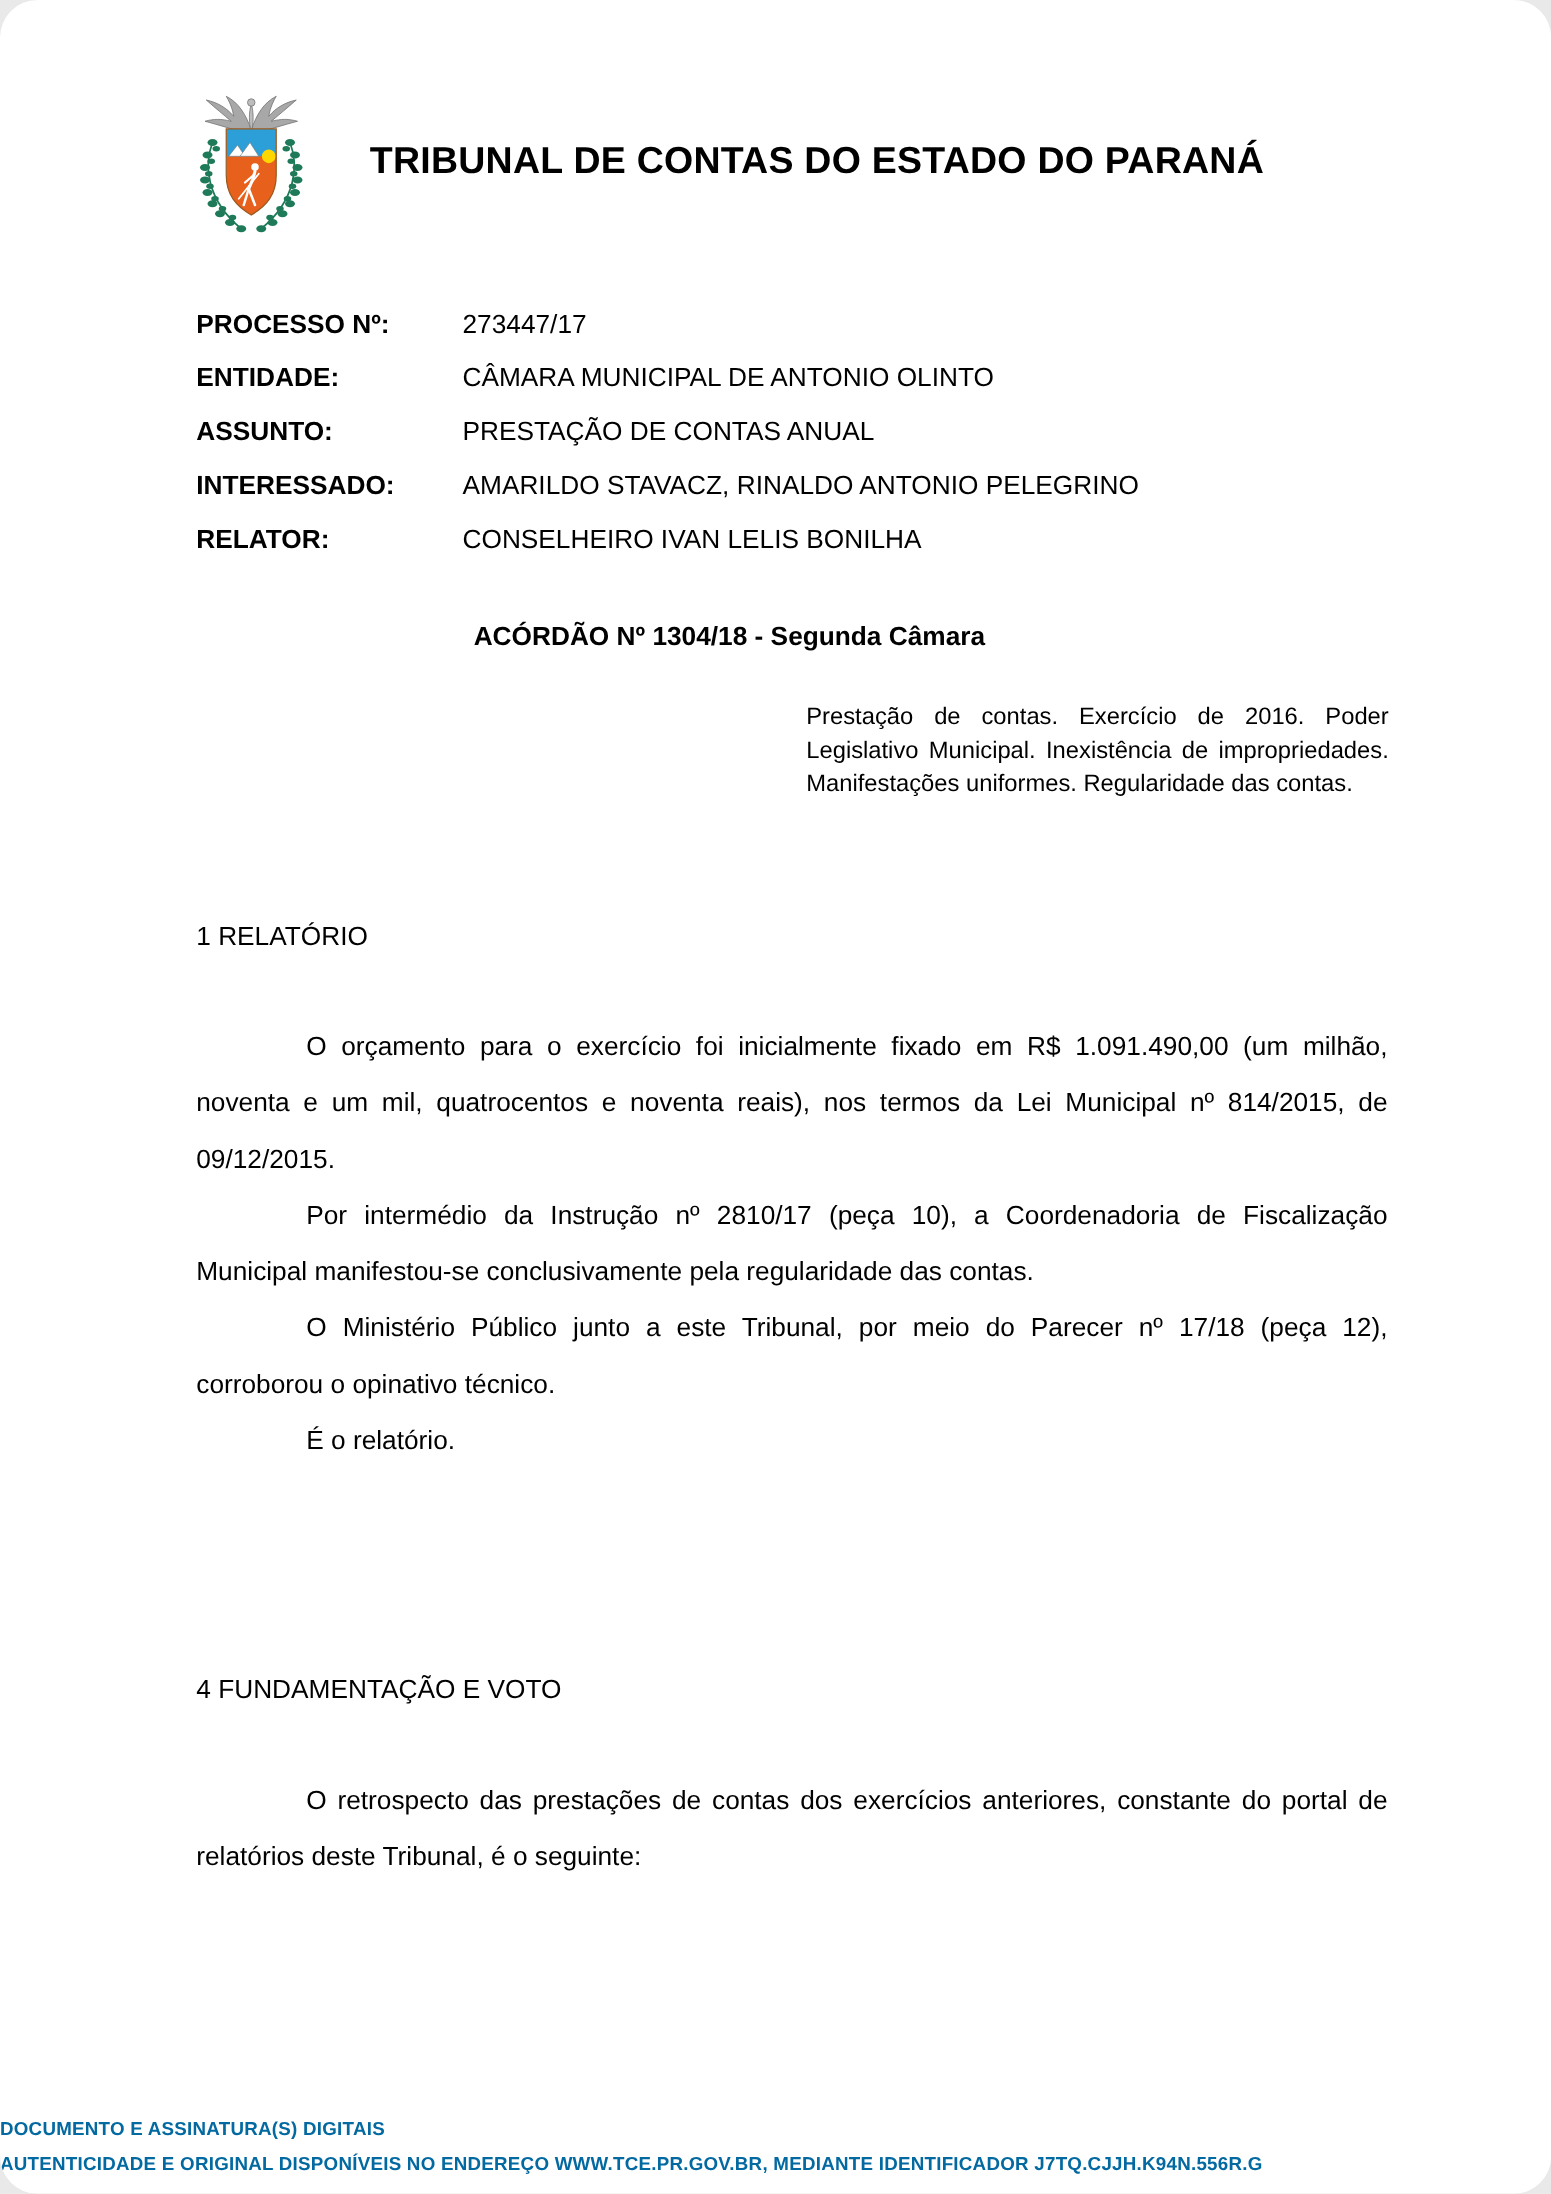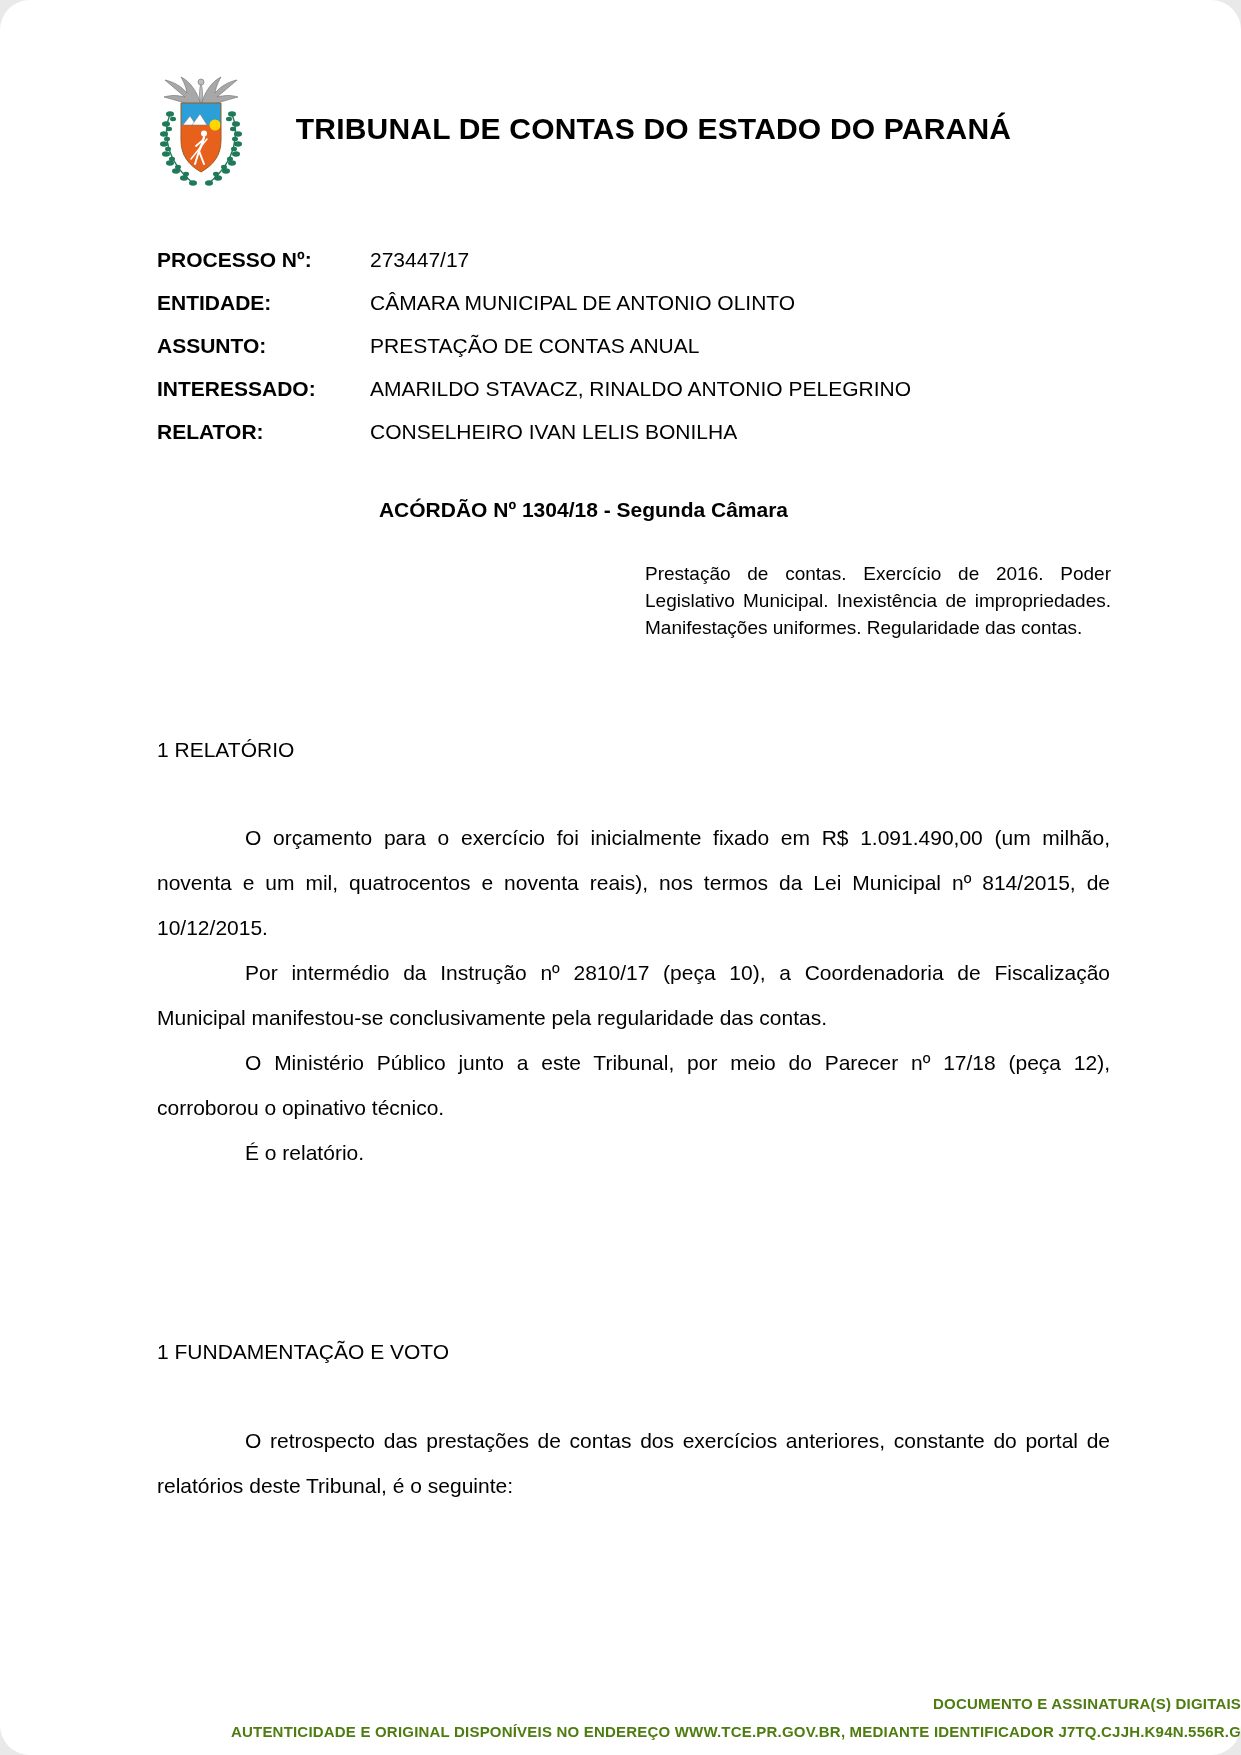--- a/index.html
+++ b/index.html
@@ -49,21 +49,21 @@
   #fundamentacao-heading { top:1340px; }
   .body-text {
     position:absolute; left:157px; width:953px;
     font-size:21px; line-height:45px; text-align:justify;
   }
   .body-text p { margin:0; text-indent:88px; }
   #relatorio-body { top:815px; }
   #fundamentacao-body { top:1418px; }
   .footer {
     position:absolute; top:1690px; left:0; width:100%;
-    text-align:right; color:#4d7c0f;
+    text-align:left; color:#0369a1;
     font-weight:bold; font-size:15px; line-height:28px;
     letter-spacing:0.2px;
   }
 </style>
 </head>
 <body>
 
 <div class="page">
 
   <div class="header">
@@ -168,27 +168,27 @@
     </div>
   </div>
 
   <div class="acordao-heading">ACÓRDÃO Nº 1304/18 - Segunda Câmara</div>
   <div class="summary">
     <p>Prestação de contas. Exercício de 2016. Poder Legislativo Municipal. Inexistência de impropriedades. Manifestações uniformes. Regularidade das contas.</p>
   </div>
 
   <div class="section-heading" id="relatorio-heading">1 RELATÓRIO</div>
   <div class="body-text" id="relatorio-body">
-    <p>O orçamento para o exercício foi inicialmente fixado em R$ 1.091.490,00 (um milhão, noventa e um mil, quatrocentos e noventa reais), nos termos da Lei Municipal nº 814/2015, de 10/12/2015.</p>
+    <p>O orçamento para o exercício foi inicialmente fixado em R$ 1.091.490,00 (um milhão, noventa e um mil, quatrocentos e noventa reais), nos termos da Lei Municipal nº 814/2015, de 09/12/2015.</p>
     <p>Por intermédio da Instrução nº 2810/17 (peça 10), a Coordenadoria de Fiscalização Municipal manifestou-se conclusivamente pela regularidade das contas.</p>
     <p>O Ministério Público junto a este Tribunal, por meio do Parecer nº 17/18 (peça 12), corroborou o opinativo técnico.</p>
     <p>É o relatório.</p>
   </div>
 
-  <div class="section-heading" id="fundamentacao-heading">1 FUNDAMENTAÇÃO E VOTO</div>
+  <div class="section-heading" id="fundamentacao-heading">4 FUNDAMENTAÇÃO E VOTO</div>
   <div class="body-text" id="fundamentacao-body">
     <p>O retrospecto das prestações de contas dos exercícios anteriores, constante do portal de relatórios deste Tribunal, é o seguinte:</p>
   </div>
 
   <div class="footer">
     <div>DOCUMENTO E ASSINATURA(S) DIGITAIS</div>
     <div>AUTENTICIDADE E ORIGINAL DISPONÍVEIS NO ENDEREÇO WWW.TCE.PR.GOV.BR, MEDIANTE IDENTIFICADOR J7TQ.CJJH.K94N.556R.G</div>
   </div>
 
 </div>

